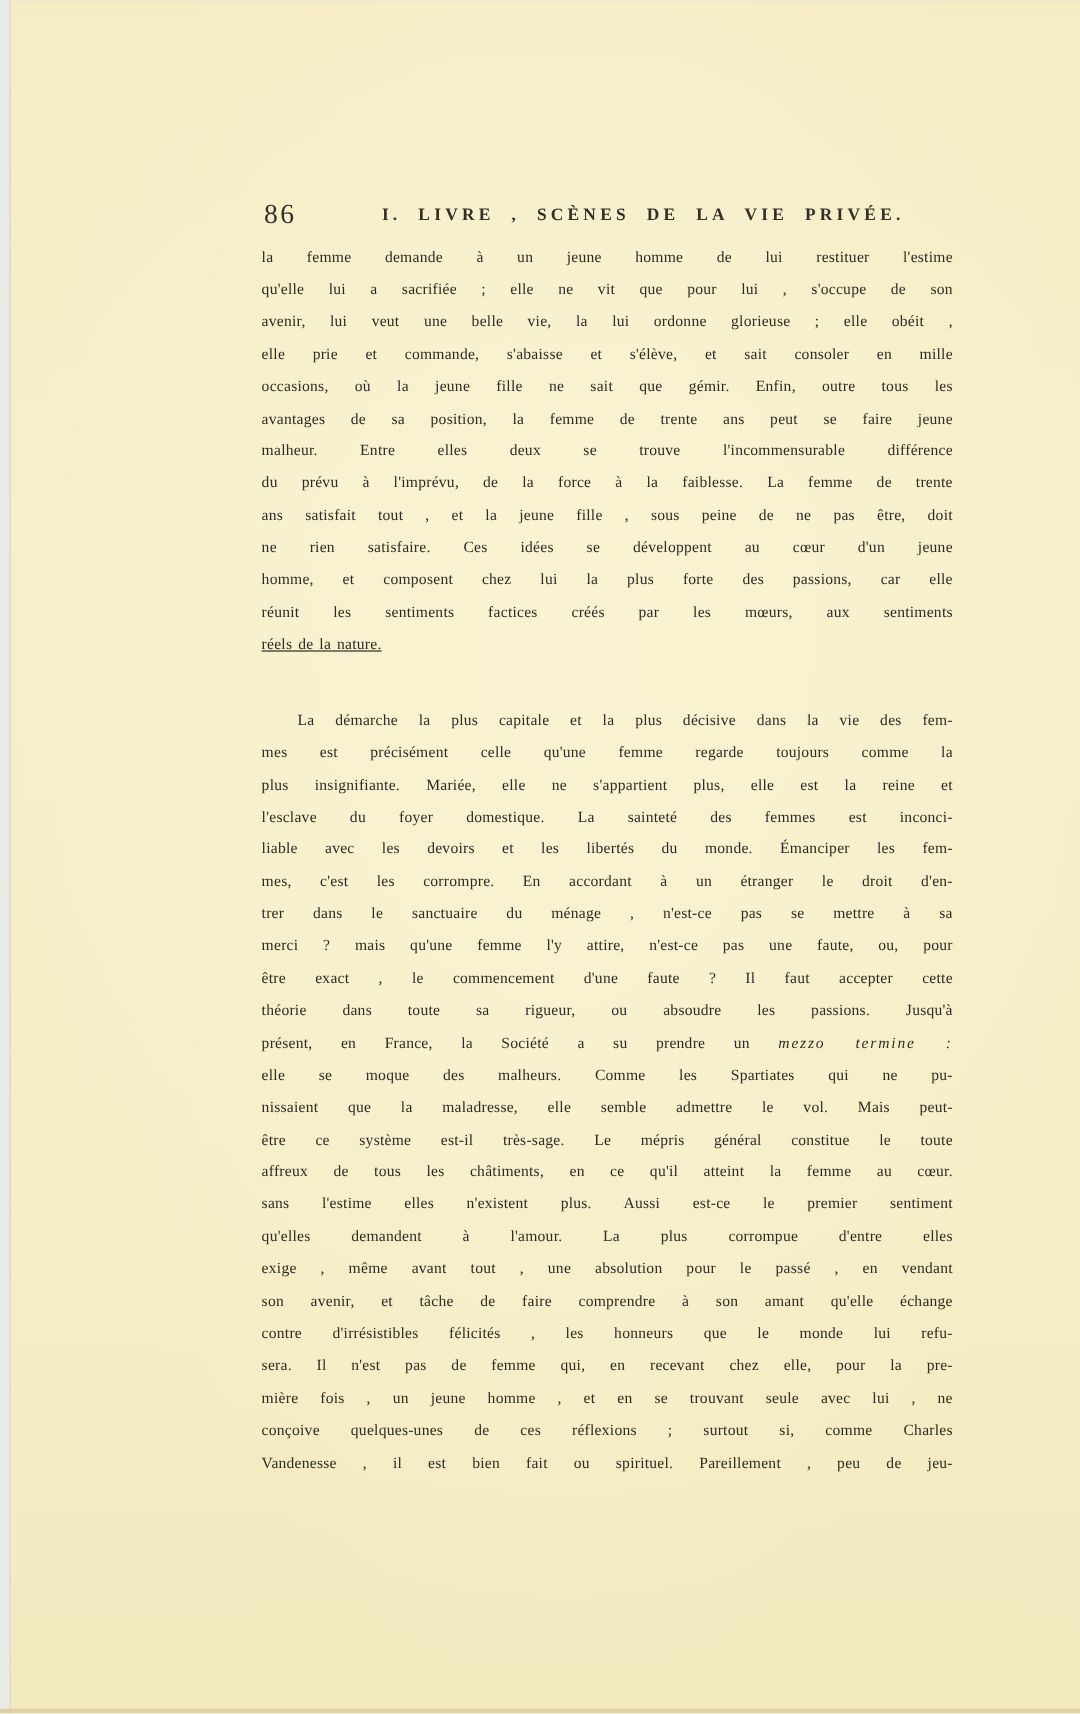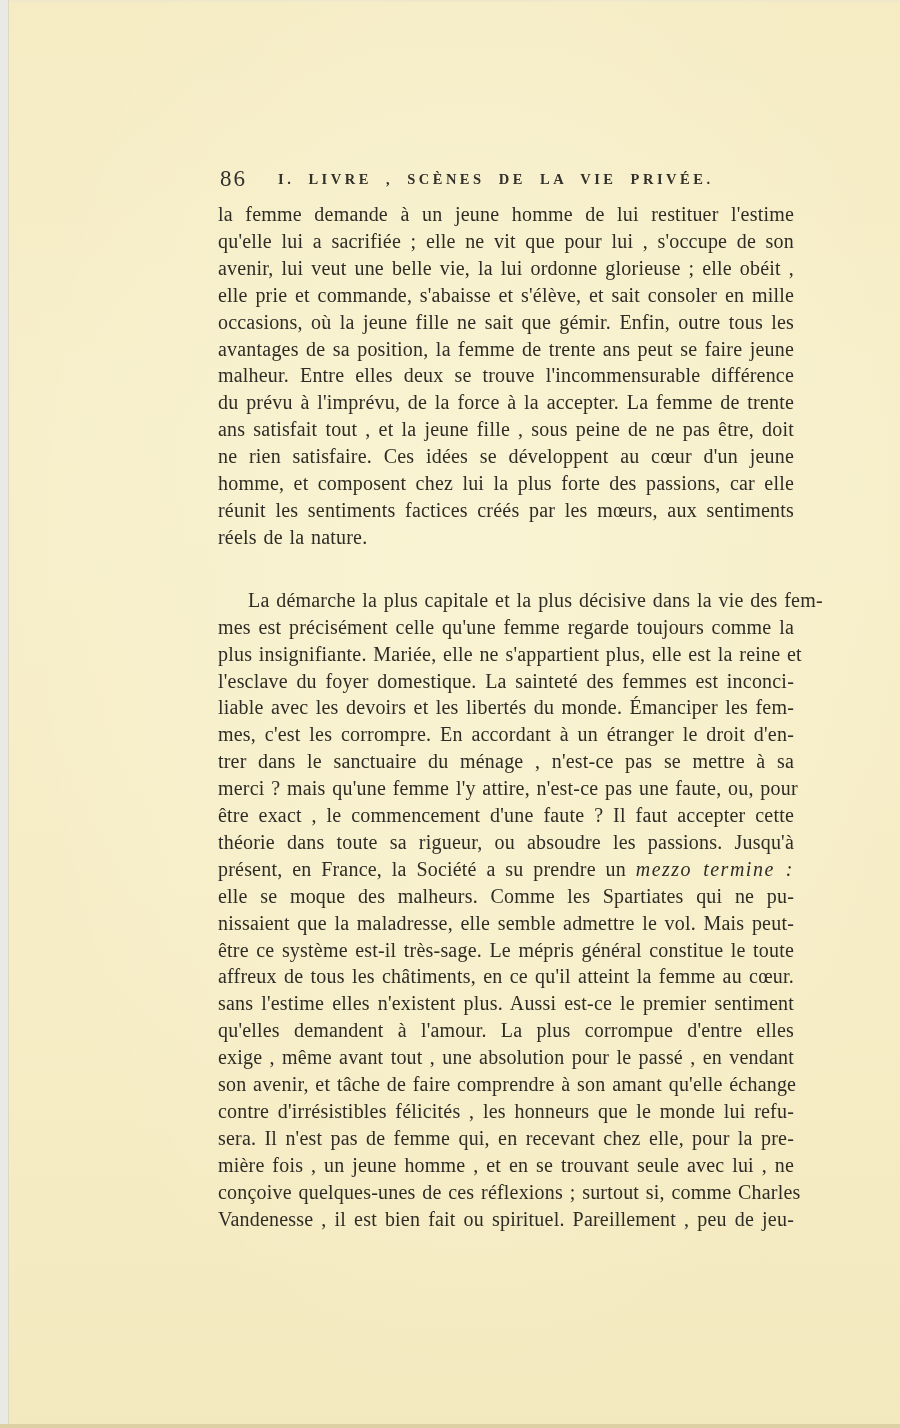--- a/index.html
+++ b/index.html
@@ -59,48 +59,49 @@
     top: 0;
     font-size: 23px;
     letter-spacing: 2px;
     color: #33302a;
   }
   .running-title {
     position: absolute;
     left: 60px;
     right: 0;
     top: 5px;
-    text-align: left;
+    text-align: center;
     font-size: 14.5px;
     font-weight: bold;
     letter-spacing: 3.5px;
     word-spacing: 7px;
     color: #33302a;
   }
   .text-block {
     position: absolute;
     top: 201px;
     left: 218px;
     width: 576px;
   }
   .paragraph {
     margin: 0;
   }
   .line {
-    font-size: 20px;
+    font-size: 13px;
     line-height: 26.9px;
     text-align: justify;
     text-align-last: justify;
     word-spacing: 1.5px;
     letter-spacing: 0.2px;
     white-space: nowrap; 
   }
   .line.no-justify {
     text-align: right;
     text-align-last: left;
+    text-decoration: underline;
   }
   .line.indent {
     text-indent: 30px;
     margin-top: 36px;
   }
   .italic {
     font-style: italic;
     letter-spacing: 1.5px;
   }
 </style>
@@ -120,21 +121,21 @@
 
   <div class="text-block">
       <div class="paragraph">
         <div class="line">la femme demande à un jeune homme de lui restituer l'estime</div>
         <div class="line">qu'elle lui a sacrifiée ; elle ne vit que pour lui , s'occupe de son</div>
         <div class="line">avenir, lui veut une belle vie, la lui ordonne glorieuse ; elle obéit ,</div>
         <div class="line">elle prie et commande, s'abaisse et s'élève, et sait consoler en mille</div>
         <div class="line">occasions, où la jeune fille ne sait que gémir. Enfin, outre tous les</div>
         <div class="line">avantages de sa position, la femme de trente ans peut se faire jeune</div>
         <div class="line">malheur. Entre elles deux se trouve l'incommensurable différence</div>
-        <div class="line">du prévu à l'imprévu, de la force à la accepter. La femme de trente</div>
+        <div class="line">du prévu à l'imprévu, de la force à la faiblesse. La femme de trente</div>
         <div class="line">ans satisfait tout , et la jeune fille , sous peine de ne pas être, doit</div>
         <div class="line">ne rien satisfaire. Ces idées se développent au cœur d'un jeune</div>
         <div class="line">homme, et composent chez lui la plus forte des passions, car elle</div>
         <div class="line">réunit les sentiments factices créés par les mœurs, aux sentiments</div>
         <div class="line no-justify">réels de la nature.</div>
       </div>
       <div class="paragraph">
         <div class="line indent">La démarche la plus capitale et la plus décisive dans la vie des fem-</div>
         <div class="line">mes est précisément celle qu'une femme regarde toujours comme la</div>
         <div class="line">plus insignifiante. Mariée, elle ne s'appartient plus, elle est la reine et</div>

